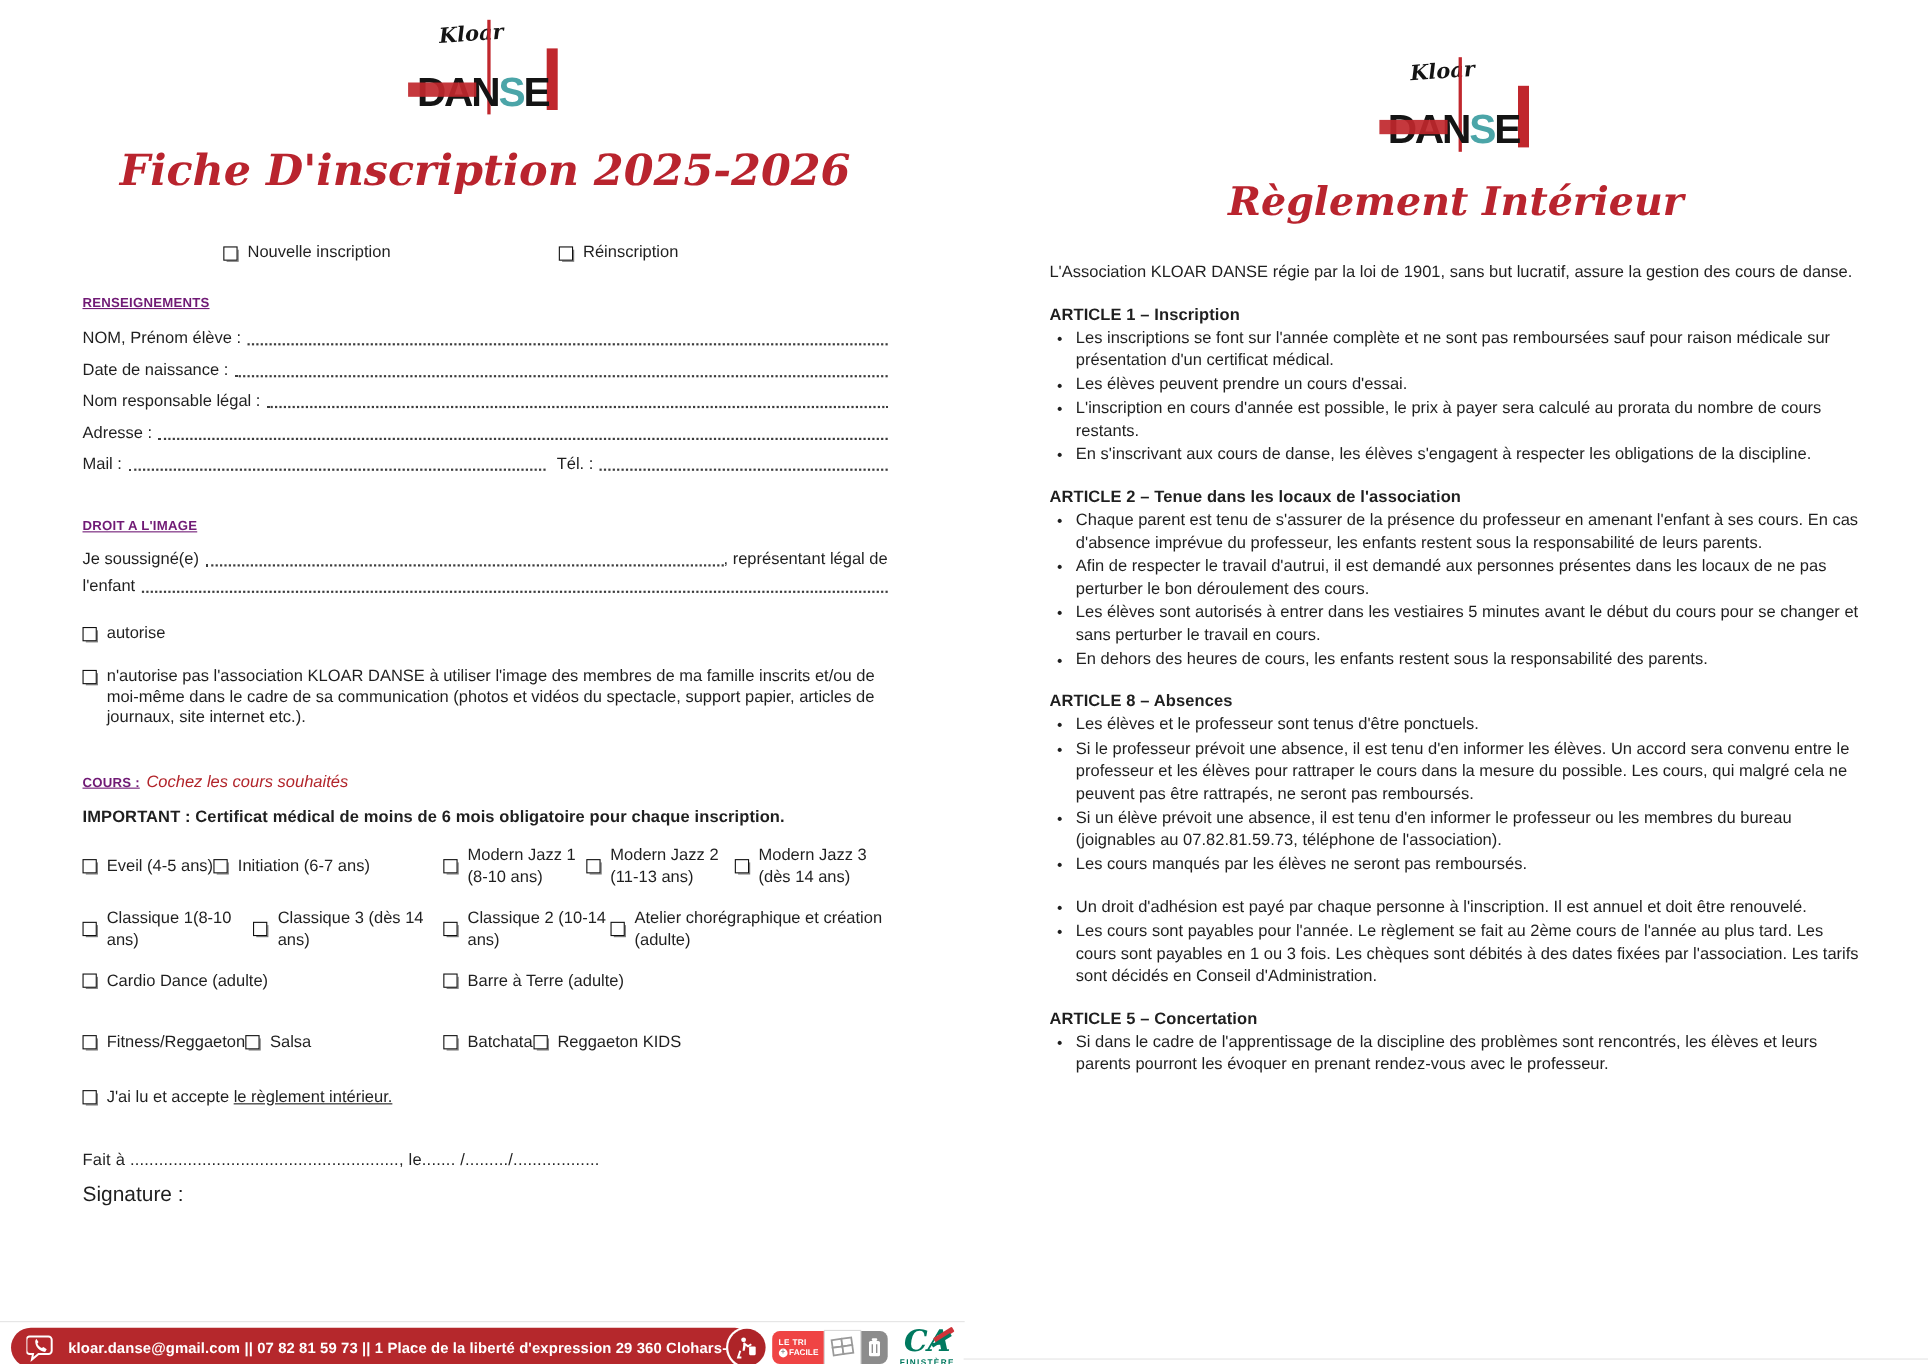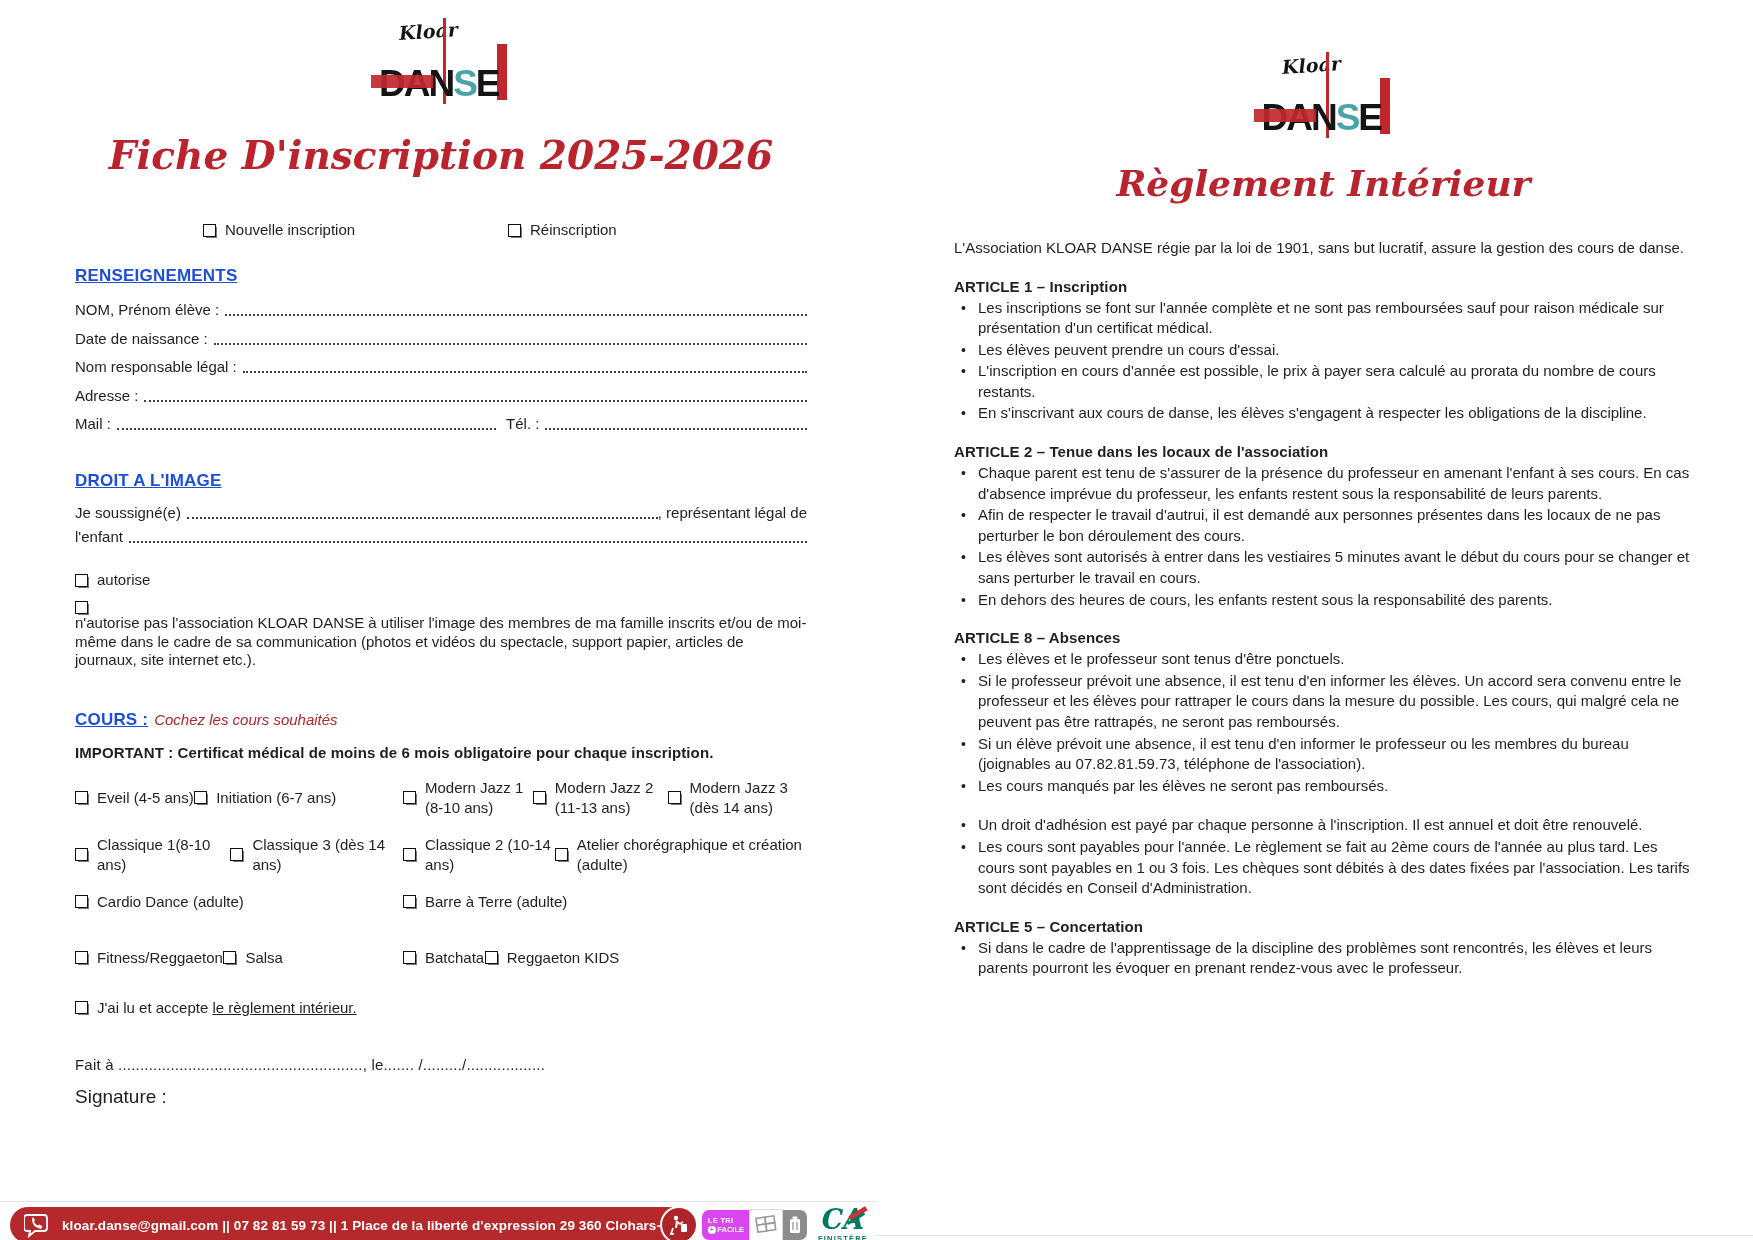--- a/index.html
+++ b/index.html
@@ -31,40 +31,40 @@
   .logo .redvert{position:absolute;right:-4px;bottom:6px;width:10px;height:56px;background:#c0272d;z-index:1;}
 
   
   .script-title{
     font-family:"DejaVu Serif",serif;font-style:italic;font-weight:bold;
     color:#b9242e;text-align:center;margin:0;letter-spacing:0;
   }
   #page-left .script-title{font-size:39px;margin-top:26px;}
   #page-right .script-title{font-size:36px;margin-top:22px;}
   .red-head{
-    color:#1d4ed8;font-size:17px;font-weight:bold;text-decoration:underline;
+    color:#701a75;font-size:12px;font-weight:bold;text-decoration:underline;
     margin:0;display:inline-block;letter-spacing:.2px;
   }
   .cours-sub{color:#b2252b;font-size:15px;font-style:italic;font-weight:normal;text-decoration:none;margin-left:6px;}
 
   
   .insc-row{display:flex;margin:42px 0 0 128px;font-size:15px;}
   .insc-row .chk:first-child{width:305px;}
   .sect-rens{margin-top:26px;}
   .fline{display:flex;align-items:flex-end;font-size:15px;line-height:19px;margin-top:9.5px;white-space:nowrap;}
   .dots{flex:1;border-bottom:2px dotted #3c3c3c;margin:0 0 3px 6px;min-width:20px;}
   .dots.mid{flex:1.45;margin-right:10px;}
   .dots.tel{flex:1;}
   .sect-droit{margin-top:38px;}
   .chk{display:flex;align-items:center;font-size:15px;line-height:20px;}
   .cb{
     width:11px;height:11px;border:1.8px solid #101010;background:#fff;flex:none;
     margin-right:9px;box-shadow:2px 2px 0 -1px #777;
   }
-  .chk-para{display:flex;align-items:flex-start;margin-top:8px;font-size:15px;line-height:18.5px;flex-direction:column;}
+  .chk-para{display:flex;align-items:flex-start;margin-top:20px;font-size:15px;line-height:18.5px;}
   .chk-para .cb{margin-top:3px;}
   .sect-cours{margin-top:40px;}
   .important{font-size:15px;font-weight:bold;margin-top:14px;letter-spacing:.1px;}
   .cgroup{display:flex;margin-top:17px;}
   .ccol{width:328px;display:flex;flex-direction:row;gap:0.5px;}
   .ccol.rightcol{flex:1;width:auto;}
   .cgroup.gap-big{margin-top:36px;}
   .accept-row{margin-top:30px;}
   .accept-row .ul{text-decoration:underline;}
   .fait{font-size:15px;margin-top:38px;letter-spacing:.2px;}
@@ -85,21 +85,21 @@
     flex:1;height:36px;background:#b5282c;border-radius:18px;display:flex;align-items:center;
     padding:0 30px 0 14px;min-width:0;
   }
   .pill .contact{color:#fff;font-size:13.5px;font-weight:bold;white-space:nowrap;letter-spacing:.1px;}
   .bubble{width:26px;height:26px;margin-right:12px;flex:none;display:block;}
   .recycle-circle{
     width:34px;height:34px;border-radius:50%;background:#ae2428;flex:none;margin-left:-24px;
     box-shadow:0 0 0 2px #fff;display:flex;align-items:center;justify-content:center;z-index:2;
   }
   .tri-badge{
-    flex:none;margin-left:6px;background:#d946ef;border-radius:7px 0 0 7px;color:#fff;height:30px;
+    flex:none;margin-left:6px;background:#ef4444;border-radius:7px 0 0 7px;color:#fff;height:30px;
     display:flex;flex-direction:column;justify-content:center;padding:0 5px 0 6px;
   }
   .tri-badge .l1{font-size:7.5px;font-weight:bold;letter-spacing:.3px;}
   .tri-badge .l2{font-size:7.5px;font-weight:bold;display:flex;align-items:center;}
   .tri-badge .plus{
     width:8px;height:8px;border-radius:50%;background:#fff;color:#8c8c8c;font-size:7px;line-height:8px;
     text-align:center;margin-right:1.5px;font-weight:bold;
   }
   .paper-badge{
     flex:none;width:32px;height:30px;background:#fff;border:1px solid #d9d9d9;display:flex;

